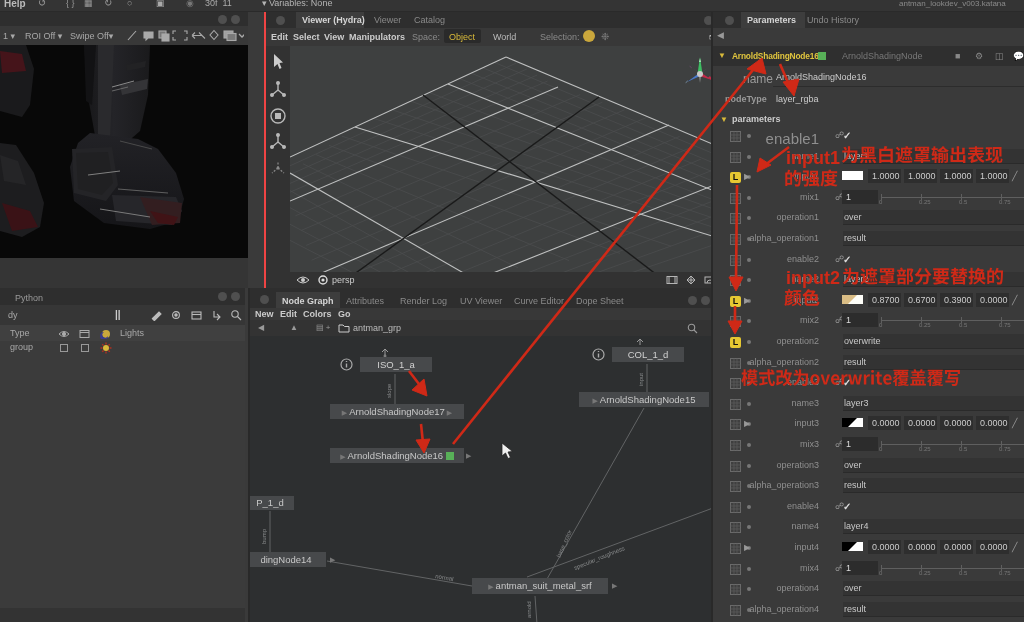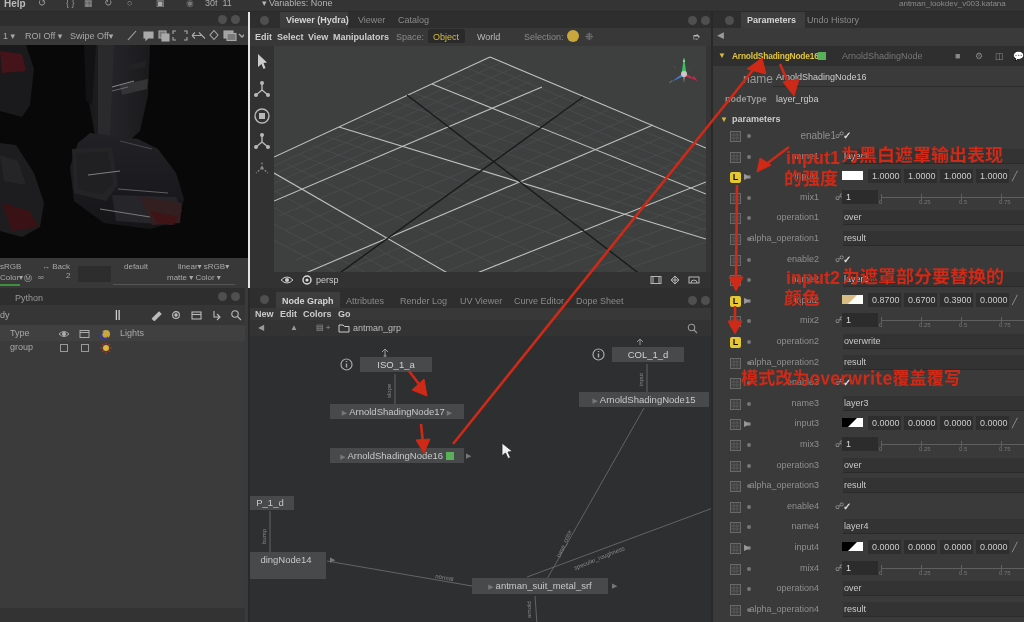--- a/index.html
+++ b/index.html
@@ -89,44 +89,30 @@
       <path d="M112,150 L176,152 L182,166 L172,180 L116,176 Z" fill="#26262a"></path>
       <path d="M140,152 L182,158 L180,178 L152,180 Z" fill="#331e20"></path>
       <path d="M150,166 L178,172 L174,180 L158,178 Z" fill="#401316"></path>
       <path d="M88,130 L120,126" stroke="#808080" stroke-width="1.0" fill="none"></path>
       <path d="M118,144 L168,148" stroke="#666" stroke-width="0.9" fill="none"></path>
       <path d="M100,164 L150,172" stroke="#7a7a7a" stroke-width="1.0" fill="none"></path>
       <path d="M120,96 L152,104" stroke="#4a4a4a" stroke-width="1.0" fill="none"></path>
     </svg>
   </div>
 
-  <div class="abs" style="left:0;top:246px;width:248px;height:30px;background:#383838;">
-    <span class="abs txt" style="left:0;top:4px;font-size:8px;">sRGB</span>
-    <span class="abs txt" style="left:0;top:15px;font-size:8px;">Color▾</span>
-    <div class="abs" style="left:0;top:26px;width:20px;height:2px;background:#3f8f3f;"></div>
-    <span class="abs txt" style="left:24px;top:15px;font-size:8px;">Ⓜ</span>
-    <span class="abs txt" style="left:38px;top:15px;font-size:8px;">∞</span>
-    <span class="abs txt" style="left:42px;top:4px;font-size:8px;">↔ Back</span>
-    <span class="abs txt" style="left:66px;top:13px;font-size:8px;">2</span>
-    <div class="abs" style="left:78px;top:8px;width:33px;height:16px;background:#2d2d2d;"></div>
-    <span class="abs txt" style="left:124px;top:4px;font-size:8px;">default</span>
-    <div class="abs" style="left:113px;top:26px;width:122px;height:1px;background:#555;"></div>
-    <span class="abs txt" style="left:178px;top:4px;font-size:8px;">linear▾ sRGB▾</span>
-    <span class="abs txt" style="left:167px;top:15px;font-size:8px;">matte ▾ Color ▾</span>
-  </div>
 </div>
 
 <div class="abs" style="left:0;top:288px;width:245px;height:334px;background:#3b3b3b;">
   <div class="abs" style="left:0;top:0;width:245px;height:17px;background:#2e2e2e;">
     <span class="abs" style="left:15px;top:5px;color:#999;font-size:9px;">Python</span>
     <span class="circbtn abs" style="left:218px;top:4px;"></span>
     <span class="circbtn abs" style="left:231px;top:4px;"></span>
   </div>
   <div class="abs" style="left:0;top:17px;width:245px;height:20px;background:#363636;">
-    <span class="abs txt" style="left:0px;top:5px;">dy</span>
+    <span class="abs txt" style="left:0px;top:5px;padding-left:8px;">dy</span>
     <span class="abs" style="left:115px;top:4px;color:#ccc;font-size:10px;font-weight:bold;">||</span>
     <svg class="abs" style="left:150px;top:4px;" width="92" height="12" viewBox="0 0 92 12">
       <g stroke="#bbb" fill="none" stroke-width="1.1">
         <path d="M2,10 L9,3 l2,2 L4,12" fill="#bbb"></path>
         <circle cx="26" cy="6" r="3.4"></circle>
             <circle cx="26" cy="6" r="1.2" fill="#bbb"></circle>
         <rect x="42" y="3" width="9" height="7"></rect>
             <path d="M42,5.5 h9"></path>
         <path d="M64,2 v6 h6 M67,5 l3,3 l-3,3"></path>
         <circle cx="85" cy="5" r="3.2"></circle>
@@ -157,21 +143,21 @@
       <g>
         <circle cx="48" cy="5" r="4" fill="#caa73c"></circle>
             <path d="M46,3 a3,3 0 1 0 4,4 a4,4 0 1 1 -4,-4" fill="#3b3a8a"></path>
       </g>
     </svg>
     <span class="abs txt" style="left:120px;top:3px;">Lights</span>
   </div>
   <div class="abs" style="left:0;top:320px;width:245px;height:14px;background:#333;"></div>
 </div>
 
-<div class="abs" style="left:248px;top:12px;width:463px;height:276px;background:#353535;border-left:2px solid #e5e5e5;">
+<div class="abs" style="left:264px;top:12px;width:463px;height:276px;background:#353535;border-left:2px solid #ef4444;">
 
   <div class="abs" style="left:0;top:0;width:463px;height:16px;background:#2e2e2e;">
     <span class="circbtn abs" style="left:10px;top:4px;"></span>
     <div class="abs" style="left:30px;top:0;width:68px;height:16px;background:#3d3d3d;"></div>
     <span class="abs" style="left:36px;top:3px;color:#d5d5d5;font-size:9px;font-weight:bold;">Viewer (Hydra)</span>
     <span class="abs" style="left:108px;top:3px;color:#8a8a8a;font-size:9px;">Viewer</span>
     <span class="abs" style="left:148px;top:3px;color:#8a8a8a;font-size:9px;">Catalog</span>
     <span class="circbtn abs" style="left:438px;top:4px;"></span>
     <span class="circbtn abs" style="left:451px;top:4px;"></span>
   </div>
@@ -362,21 +348,21 @@
     <div class="abs" style="left:362px;top:11px;width:72px;height:15px;background:#47494b;color:#d2d2d2;font-size:9.5px;text-align:center;line-height:15px;">COL_1_d</div>
     <svg class="abs" style="left:342px;top:12px;" width="13" height="13" viewBox="0 0 13 13">
           <circle cx="6.5" cy="6.5" r="5.5" fill="none" stroke="#aaa" stroke-width="1.2"></circle>
           <path d="M6.5,3 v1 M6.5,5.5 v4" stroke="#aaa" stroke-width="1.4"></path>
         </svg>
     <div class="abs" style="left:80px;top:68px;width:134px;height:15px;background:#47494b;color:#c8c8c8;font-size:9.5px;text-align:center;line-height:15px;"><span style="color:#777;font-size:7px;">▶ </span>ArnoldShadingNode17<span style="color:#777;font-size:7px;"> ▶</span></div>
     <div class="abs" style="left:329px;top:56px;width:130px;height:15px;background:#47494b;color:#c8c8c8;font-size:9.5px;text-align:center;line-height:15px;"><span style="color:#777;font-size:7px;">▶ </span>ArnoldShadingNode15</div>
     <div class="abs" style="left:80px;top:112px;width:134px;height:15px;background:#47494b;color:#c8c8c8;font-size:9.5px;text-align:center;line-height:15px;"><span style="color:#777;font-size:7px;">▶ </span>ArnoldShadingNode16 <span style="display:inline-block;width:8px;height:8px;background:#58b058;vertical-align:-1px;"></span></div>
     <span class="abs" style="left:216px;top:116px;color:#777;font-size:7px;">▶</span>
     <div class="abs" style="left:-4px;top:160px;width:48px;height:14px;background:#47494b;color:#c8c8c8;font-size:9.5px;text-align:center;line-height:14px;">P_1_d</div>
-    <div class="abs" style="left:-4px;top:216px;width:80px;height:27px;background:#47494b;color:#c8c8c8;font-size:9.5px;text-align:center;line-height:15px;">dingNode14</div>
+    <div class="abs" style="left:-4px;top:216px;width:80px;height:15px;background:#47494b;color:#c8c8c8;font-size:9.5px;text-align:center;line-height:15px;">dingNode14</div>
     <span class="abs" style="left:80px;top:220px;color:#777;font-size:7px;">▶</span>
     <div class="abs" style="left:222px;top:242px;width:136px;height:16px;background:#47494b;color:#c8c8c8;font-size:9.5px;text-align:center;line-height:16px;"><span style="color:#777;font-size:7px;">▶ </span>antman_suit_metal_srf</div>
     <span class="abs" style="left:362px;top:246px;color:#777;font-size:7px;">▶</span>
   </div>
 </div>
 
 <div class="abs" style="left:711px;top:12px;width:313px;height:610px;background:#3a3a3a;border-left:2px solid #292929;" id="params">
 
   <div class="abs" style="left:0;top:0;width:313px;height:16px;background:#2e2e2e;">
     <span class="circbtn abs" style="left:12px;top:4px;"></span>
@@ -411,21 +397,21 @@
     <span class="abs" style="left:7px;top:5px;color:#d8b93a;font-size:8px;">▼</span>
     <span class="abs" style="left:19px;top:4px;color:#ccc;font-size:9px;font-weight:bold;">parameters</span>
   </div>
   <div id="rows">
         <div class="abs" style="left:0;top:116px;width:313px;height:20px;">
           <svg class="abs" style="left:17px;top:3px;" width="11" height="11" viewBox="0 0 11 11">
             <rect x="0.5" y="0.5" width="10" height="10" fill="#3f3f3f" stroke="#6a6a6a"></rect>
             <path d="M0.5,4 h10 M0.5,7 h10 M4,0.5 v10 M7,0.5 v10" stroke="#5a5a5a" stroke-width="0.8"></path>
           </svg>
           <div class="abs" style="left:34px;top:6px;width:4px;height:4px;background:#777;border-radius:50%;"></div>
-          <div class="abs" style="left:17px;top:2px;width:106px;text-align:right;color:#8f8f8f;font-size:10px;">enable1</div>
+          <div class="abs" style="left:0;top:2px;width:106px;text-align:right;color:#8f8f8f;font-size:15px;">enable1</div>
           <span class="abs" style="left:122px;top:2px;color:#999;font-size:9px;">☍</span>
           <span class="abs" style="left:130px;top:2px;color:#ddd;font-size:10px;font-weight:bold;">✓</span>
         </div>
         <div class="abs" style="left:0;top:136.6px;width:313px;height:20px;">
           <svg class="abs" style="left:17px;top:3px;" width="11" height="11" viewBox="0 0 11 11">
             <rect x="0.5" y="0.5" width="10" height="10" fill="#3f3f3f" stroke="#6a6a6a"></rect>
             <path d="M0.5,4 h10 M0.5,7 h10 M4,0.5 v10 M7,0.5 v10" stroke="#5a5a5a" stroke-width="0.8"></path>
           </svg>
           <div class="abs" style="left:34px;top:6px;width:4px;height:4px;background:#777;border-radius:50%;"></div>
           <div class="abs" style="left:0;top:2px;width:106px;text-align:right;color:#8f8f8f;font-size:9px;">name1</div>

